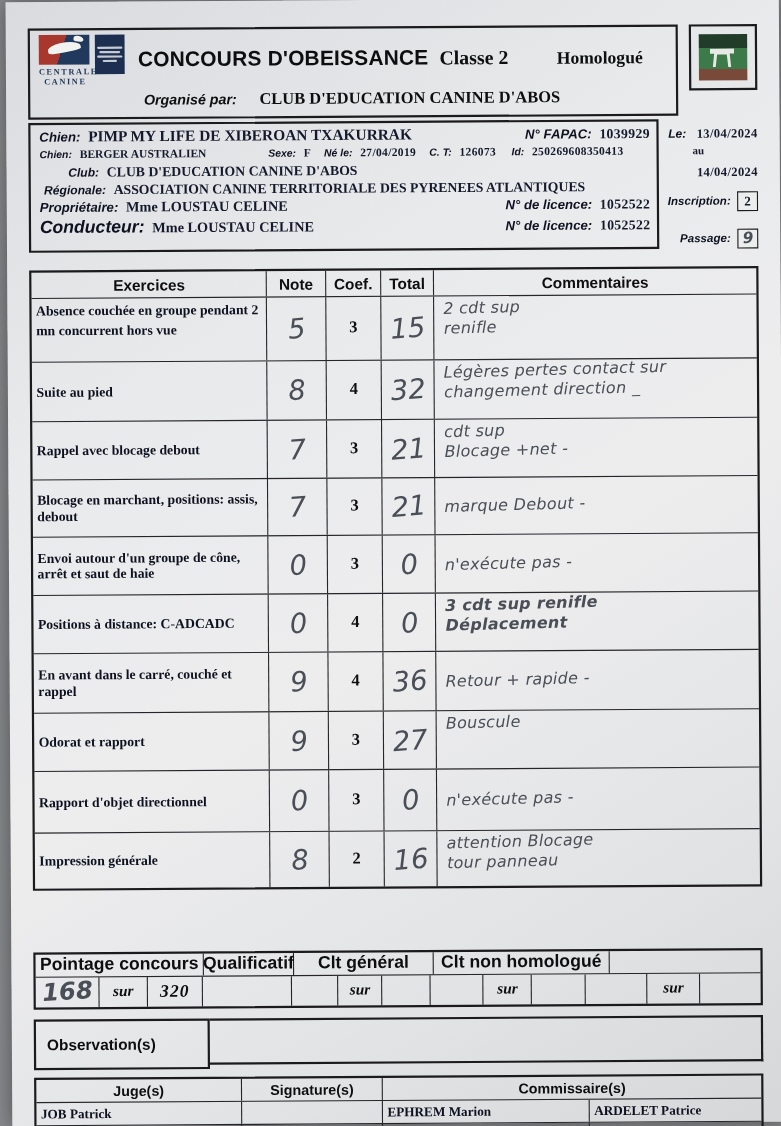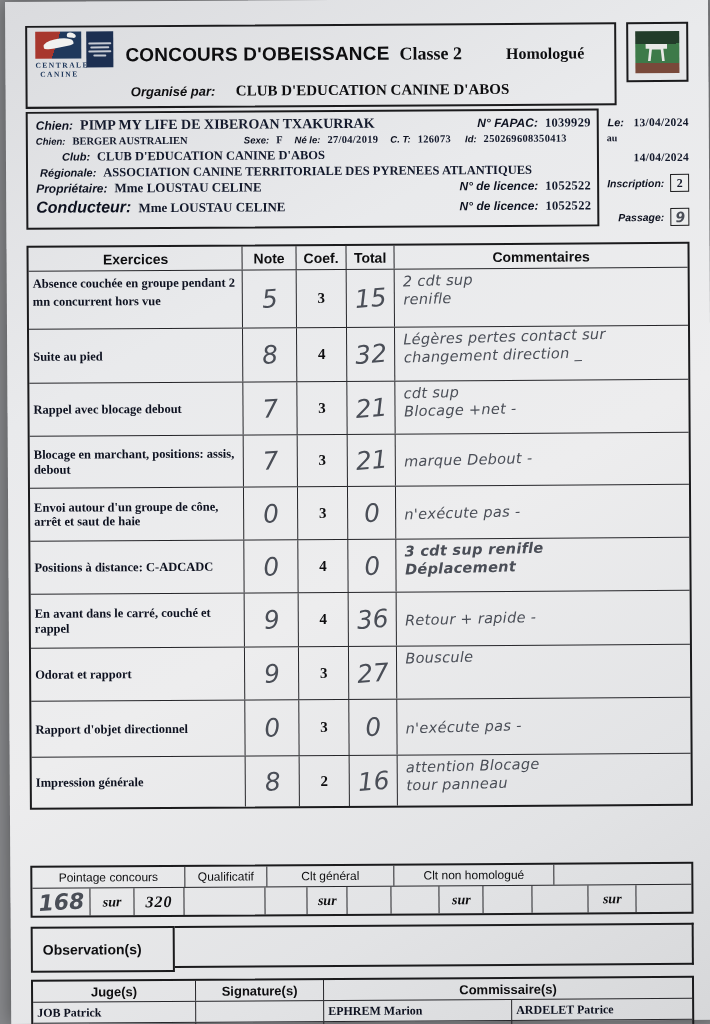--- a/index.html
+++ b/index.html
@@ -50,21 +50,21 @@
   .ival{font-family:"Liberation Serif",serif;font-weight:bold;font-size:12.5px;color:#141a2c;
         margin-left:7px;white-space:nowrap;}
   .small .ilab{font-size:9.5px;}
   .small .ival{font-size:10.5px;}
   .sp{flex:1;}
   .num{letter-spacing:.3px;}
   .side-col{width:90px;padding:2px 0 0 8px;box-sizing:border-box;}
   .side-date{text-align:right;line-height:1.35;}
   .side-date .ilab{font-size:11px;}
   .side-date .ival{font-size:11.5px;margin-left:5px;}
-  .au{font-family:"Liberation Serif",serif;font-weight:bold;font-size:10px;text-align:left;margin-right:26px;}
+  .au{font-family:"Liberation Serif",serif;font-weight:bold;font-size:10px;text-align:center;margin-right:26px;}
   .insc-row{display:flex;align-items:center;justify-content:space-between;margin-top:8px;}
   .insc-row .ilab{font-size:10.5px;}
   .valbox{width:17px;height:16px;border:1.5px solid #1b1b1d;display:flex;align-items:center;
           justify-content:center;font-family:"Liberation Serif",serif;font-weight:bold;font-size:12px;background:#eceded;}
   .passage-row{display:flex;align-items:center;justify-content:flex-end;gap:6px;margin-top:16px;}
   
   .hand{font-family:"DejaVu Sans",sans-serif;font-style:italic;color:#4a4e57;}
   .hand-num{font-size:25px;line-height:1;transform:rotate(-4deg);}
   .hand-sm{font-size:14px;transform:rotate(-3deg);}
   .hand-com{font-size:14.5px;line-height:1.25;white-space:pre-line;transform:rotate(-1.2deg);
@@ -82,45 +82,45 @@
   .c-coef{width:50px;border-right:1.5px solid #26262a;display:flex;align-items:center;justify-content:center;
           font-family:"Liberation Serif",serif;font-weight:bold;font-size:15px;color:#0e0e10;}
   .c-total{width:48px;border-right:1.5px solid #26262a;display:flex;align-items:center;justify-content:center;}
   .c-com{flex:1;}
   .exname{font-family:"Liberation Serif",serif;font-weight:bold;font-size:12.5px;line-height:1.18;color:#0e1220;}
   .h57{min-height:57px;} .h53{min-height:53px;} .h52{min-height:52px;} .h51{min-height:51px;}
   .h55{min-height:55px;} .h50{min-height:50px;}
   
   .ptable{border:2px solid #1b1b1d;margin-top:56px;}
   .phead{display:flex;height:20px;border-bottom:1.5px solid #26262a;}
-  .phead > div{display:flex;align-items:center;justify-content:center;font-weight:normal;font-size:12px;
+  .phead > div{display:flex;align-items:center;justify-content:center;font-weight:bold;font-size:16px;
                border-right:1.5px solid #26262a;box-sizing:border-box;color:#0e0e10;text-align:center;}
   .pvals{display:flex;height:27px;}
   .pg{display:flex;border-right:1.5px solid #26262a;box-sizing:border-box;}
   .pc{display:flex;align-items:center;justify-content:center;border-right:1px solid #26262a;
       box-sizing:border-box;font-family:"Liberation Serif",serif;font-weight:bold;font-style:italic;}
   .pc:last-child{border-right:none;}
   .w153{width:153px;} .w82{width:82px;} .w127{width:127px;} .w142{width:142px;} .w160{width:160px;border-right:none;}
   .sur{font-size:14px;color:#0e0e10;}
   .max{font-size:16px;color:#0e0e10;letter-spacing:1px;}
   
   .obs-row{display:flex;margin-top:9px;height:46px;}
-  .obs-label{width:144px;border:2px solid #1b1b1d;display:flex;align-items:center;padding-left:10px;
+  .obs-label{width:160px;border:2px solid #1b1b1d;display:flex;align-items:center;padding-left:10px;
              font-weight:bold;font-size:14px;box-sizing:border-box;color:#0e0e10;}
   .obs-area{flex:1;border:2px solid #1b1b1d;border-left:none;height:38px;margin-top:0;}
   
   .jtable{border:2px solid #1b1b1d;margin-top:7px;}
   .jhead{display:flex;height:20px;border-bottom:1.5px solid #26262a;}
   .jhead > div{display:flex;align-items:center;justify-content:center;font-weight:bold;font-size:13px;
                border-right:1.5px solid #26262a;box-sizing:border-box;color:#0e0e10;}
   .jrow{display:flex;height:20px;border-bottom:1px solid #26262a;}
   .jrow:last-child{border-bottom:none;height:17px;}
   .jc{border-right:1.5px solid #26262a;box-sizing:border-box;display:flex;align-items:center;
       padding-left:4px;font-family:"Liberation Serif",serif;font-weight:bold;font-size:12px;color:#0e1220;}
-  .jw1{width:163px;} .jw2{width:128px;text-align:right;} .jw3{width:188px;} .jw4{flex:1;border-right:none;}
+  .jw1{width:187px;} .jw2{width:128px;text-align:right;} .jw3{width:188px;} .jw4{flex:1;border-right:none;}
   .jhead .jwc{flex:1;border-right:none;}
 </style>
 </head>
 <body>
 
 <div class="paper">
 
   <div class="header-row">
     <div class="header-box">
       <div class="header-top">

